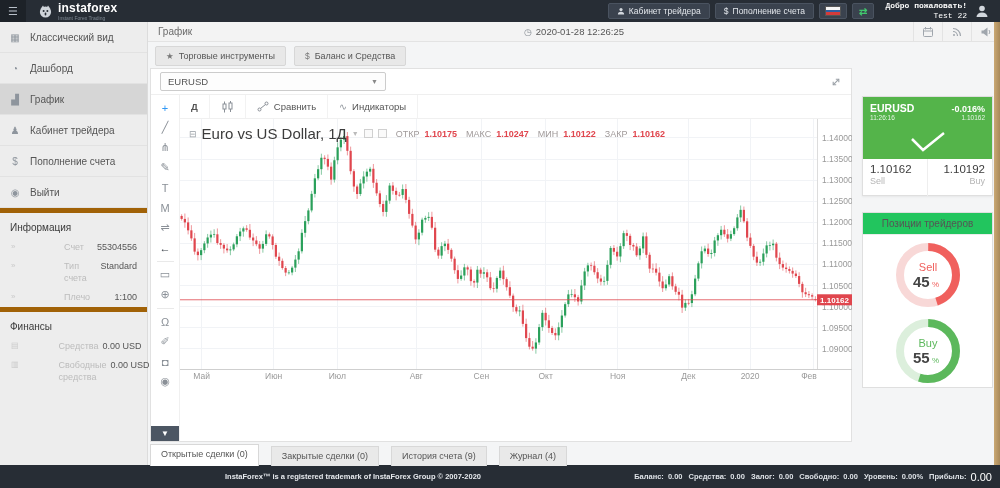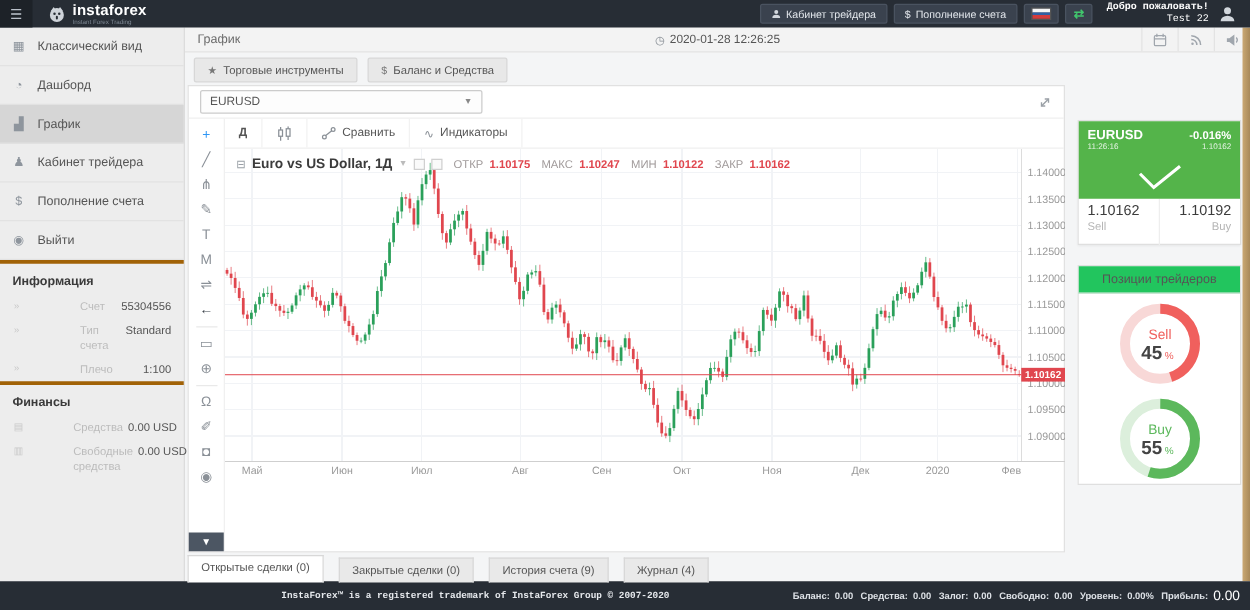--- a/index.html
+++ b/index.html
@@ -29,21 +29,21 @@
   .clock-glyph{color:#8a9097;font-size:9px;}
   .subicons{margin-left:auto;display:flex;height:100%;}
   .subicon{width:29px;height:100%;border-left:1px solid #e3e3e3;display:flex;align-items:center;justify-content:center;cursor:pointer;}
 
   
   .sidebar{position:absolute;top:22px;left:0;width:148px;bottom:23px;background:#ededed;border-right:1px solid #dcdcdc;}
   .menu-item{height:31px;display:flex;align-items:center;border-bottom:1px solid #e2e2e2;cursor:pointer;}
   .menu-item.active{background:#d6d6d6;}
   .mi-icon{width:30px;text-align:center;color:#8e959d;font-size:10px;}
   .mi-label{color:#555;font-size:10px;}
-  .side-section{border-top:3px solid #a16207;padding:9px 10px 5px;font-weight:bold;color:#3a3a3a;font-size:10px;}
+  .side-section{border-top:5px solid #a16207;padding:9px 10px 5px;font-weight:normal;color:#3a3a3a;font-size:10px;}
   .side-row{display:flex;align-items:flex-start;padding:4px 10px 4px 11px;font-size:9px;color:#bcbcbc;line-height:1.25;}
   .sr-icon{width:13px;color:#c9c9c9;font-size:8px;}
   .sr-label{flex:1;padding-right:4px;margin-left:40px;}
   .sr-value{color:#555;text-align:right;white-space:nowrap;}
 
   
   .main-buttons{position:absolute;top:46px;left:155px;display:flex;gap:8px;}
   .gbtn{background:#e8e8e8;border:1px solid #d7d7d7;color:#555;font-size:9px;padding:4px 10px;border-radius:2px;display:flex;align-items:center;gap:5px;cursor:pointer;}
   .gbtn .bic{color:#777;font-size:8.5px;}
 
@@ -59,21 +59,21 @@
   .rail-icon.active-tool{color:#2f97f5;}
   .rail-icon.dark-tool{color:#3c424a;font-weight:bold;}
   .rail-divider{width:17px;border-top:1px solid #e9e9e9;margin:3px 0;}
   .rail-bottom{margin-top:auto;width:28px;height:15px;background:#4c5663;color:#fff;display:flex;align-items:center;justify-content:center;font-size:8px;cursor:pointer;}
   .tool-row{position:absolute;left:29px;right:0;top:0;height:24px;border-bottom:1px solid #f0f0f0;display:flex;align-items:center;font-size:9.5px;color:#555;}
   .tool-item{padding:0 11px;height:100%;display:flex;align-items:center;gap:5px;border-right:1px solid #f2f2f2;cursor:pointer;}
   .tf{font-weight:bold;color:#555;}
   #chart-svg{position:absolute;left:29px;top:24px;}
   .legend{position:absolute;left:38px;top:30px;display:flex;align-items:center;gap:5px;font-size:9px;color:#999;white-space:nowrap;z-index:3;}
   .legend .col-icon{color:#9aa0a6;font-size:9px;}
-  .legend .ttl{font-size:11px;font-weight:bold;color:#3b3b3b;}
+  .legend .ttl{font-size:15px;font-weight:normal;color:#3b3b3b;}
   .legend .mini{width:9px;height:9px;border:1px solid #d0d0d0;background:#fafafa;display:inline-block;}
   .legend .lv{color:#e0464e;font-weight:bold;}
   .legend .ll{color:#a09a9a;margin-left:4px;}
 
   
   .quote-card{position:absolute;left:862px;top:96px;width:131px;height:100px;background:#fff;border:1px solid #dfdfdf;box-shadow:0 1px 2px rgba(0,0,0,.06);}
   .quote-head{height:62px;background:#54b44a;color:#fff;padding:5px 7px 0;position:relative;}
   .qrow{display:flex;justify-content:space-between;align-items:baseline;}
   .q-sym{font-weight:bold;font-size:10.5px;}
   .q-chg{font-weight:bold;font-size:9px;}
@@ -89,21 +89,21 @@
   .pos-head{height:22px;border-bottom:1px solid #ececec;background:#22c55e;display:flex;align-items:center;justify-content:center;font-size:10px;color:#555;}
   .donuts{display:flex;flex-direction:column;align-items:center;padding:5px 0;gap:6px;}
 
   
   .tabs{position:absolute;left:150px;top:444px;display:flex;align-items:flex-end;z-index:4;}
   .tab{padding:4px 10px 5px;font-size:9px;color:#555;background:#e9e9e9;border:1px solid #d8d8d8;border-bottom:none;margin-right:12px;cursor:pointer;white-space:nowrap;}
   .tab.active{background:#fff;padding-bottom:7px;}
 
   
   .footer{position:absolute;left:0;bottom:0;width:1000px;height:23px;background:#272d35;display:flex;align-items:center;z-index:3;}
-  .copyright{margin-left:225px;color:#e6e9ed;font-size:7.5px;font-weight:bold;font-family:Liberation Mono, monospace;}
+  .copyright{margin-left:225px;color:#e6e9ed;font-size:7.5px;font-weight:bold;}
   .fstats{margin-left:auto;padding-right:6px;display:flex;align-items:center;gap:4px;color:#dde1e6;font-size:7.5px;font-weight:bold;white-space:nowrap;}
   .fstat-val{margin-right:2px;}
   .fstat-val.big{font-size:11px;font-weight:normal;color:#fff;}
 
   .edge-strip{position:absolute;right:0;top:22px;width:6px;height:443px;background:linear-gradient(90deg,#caa873,#a8895a);}
 </style>
 </head>
 <body>
 
 <div class="top-header">

